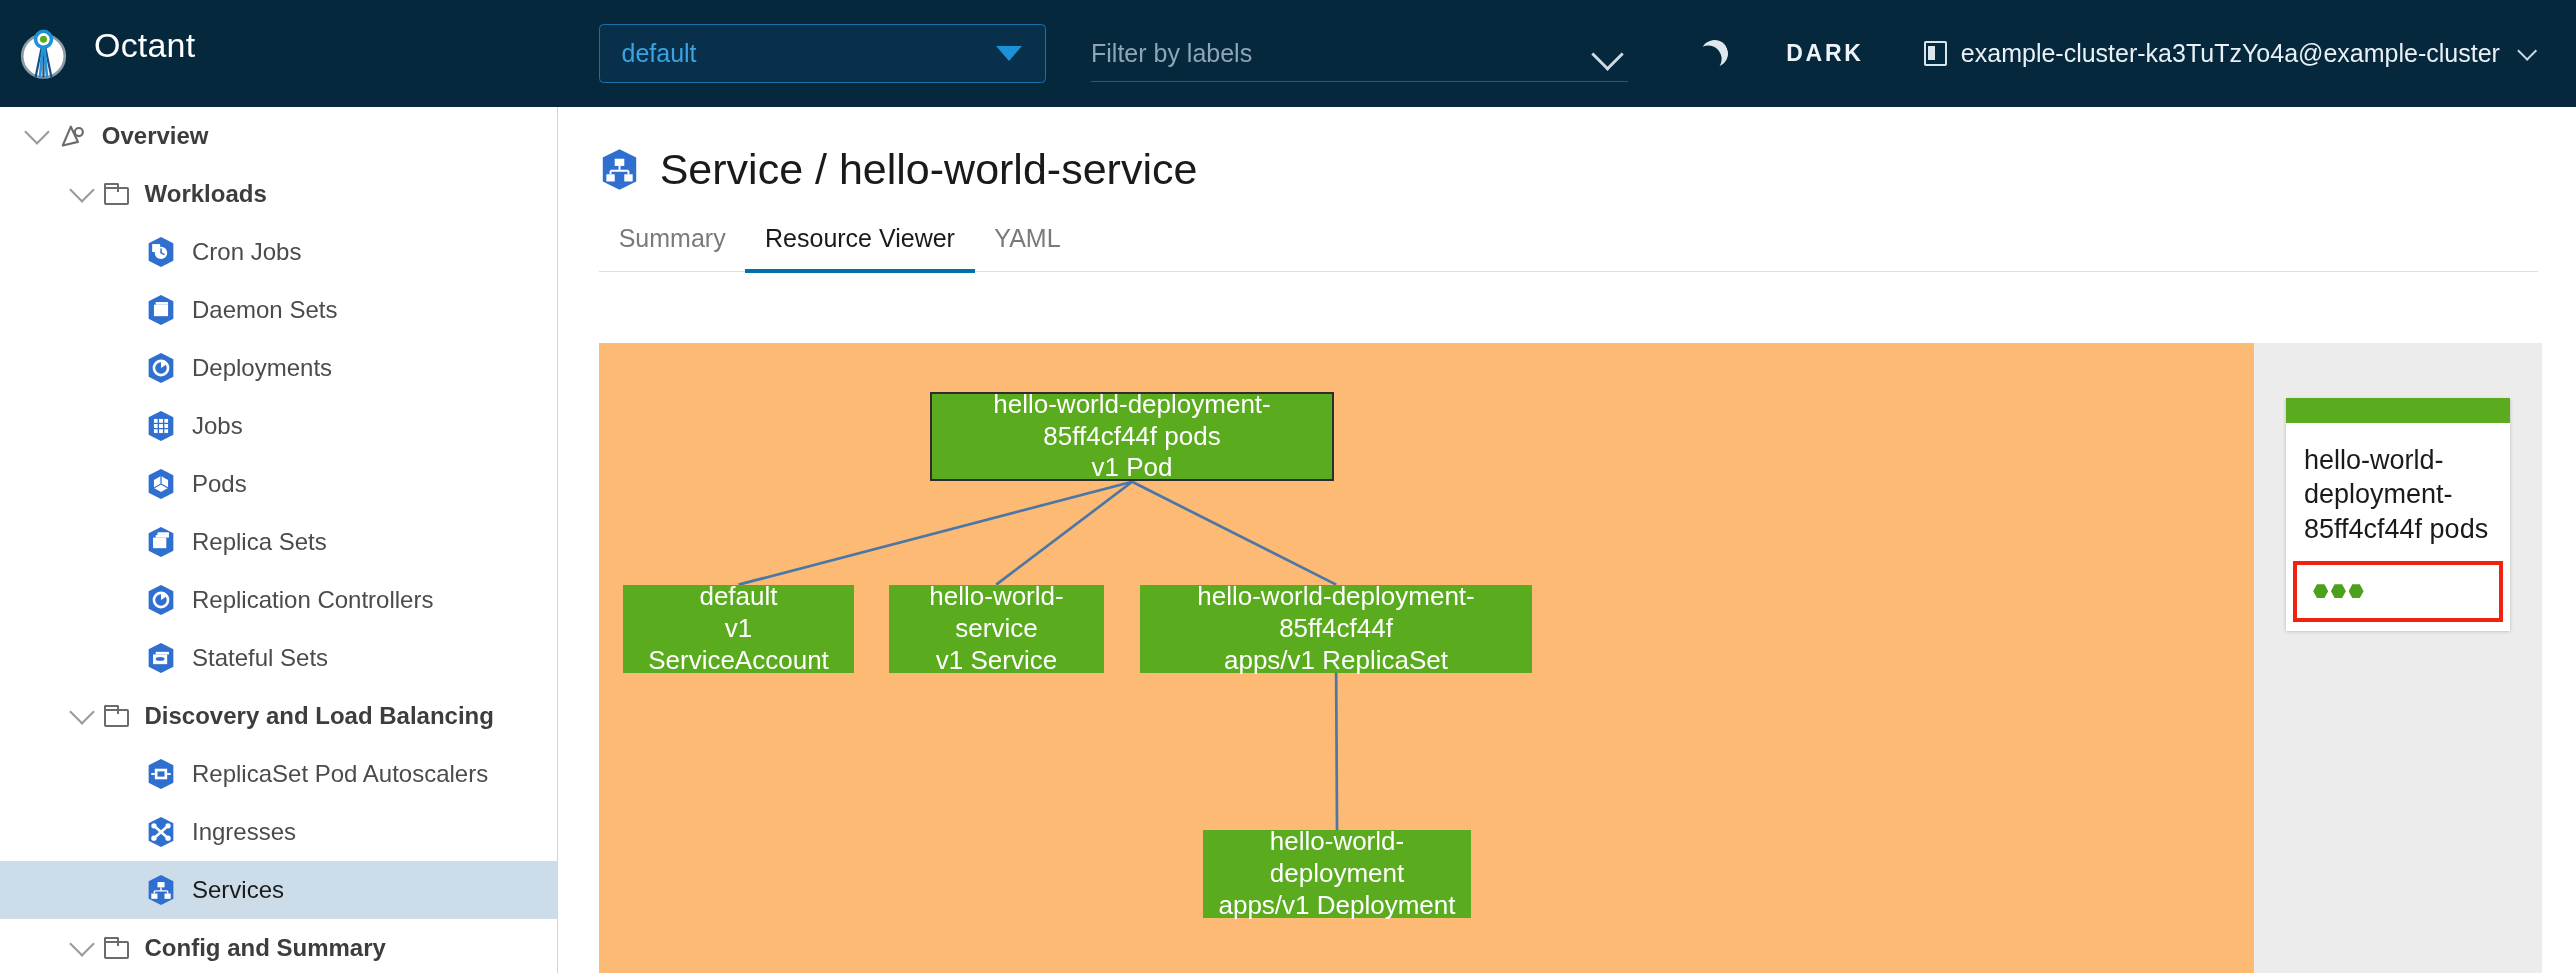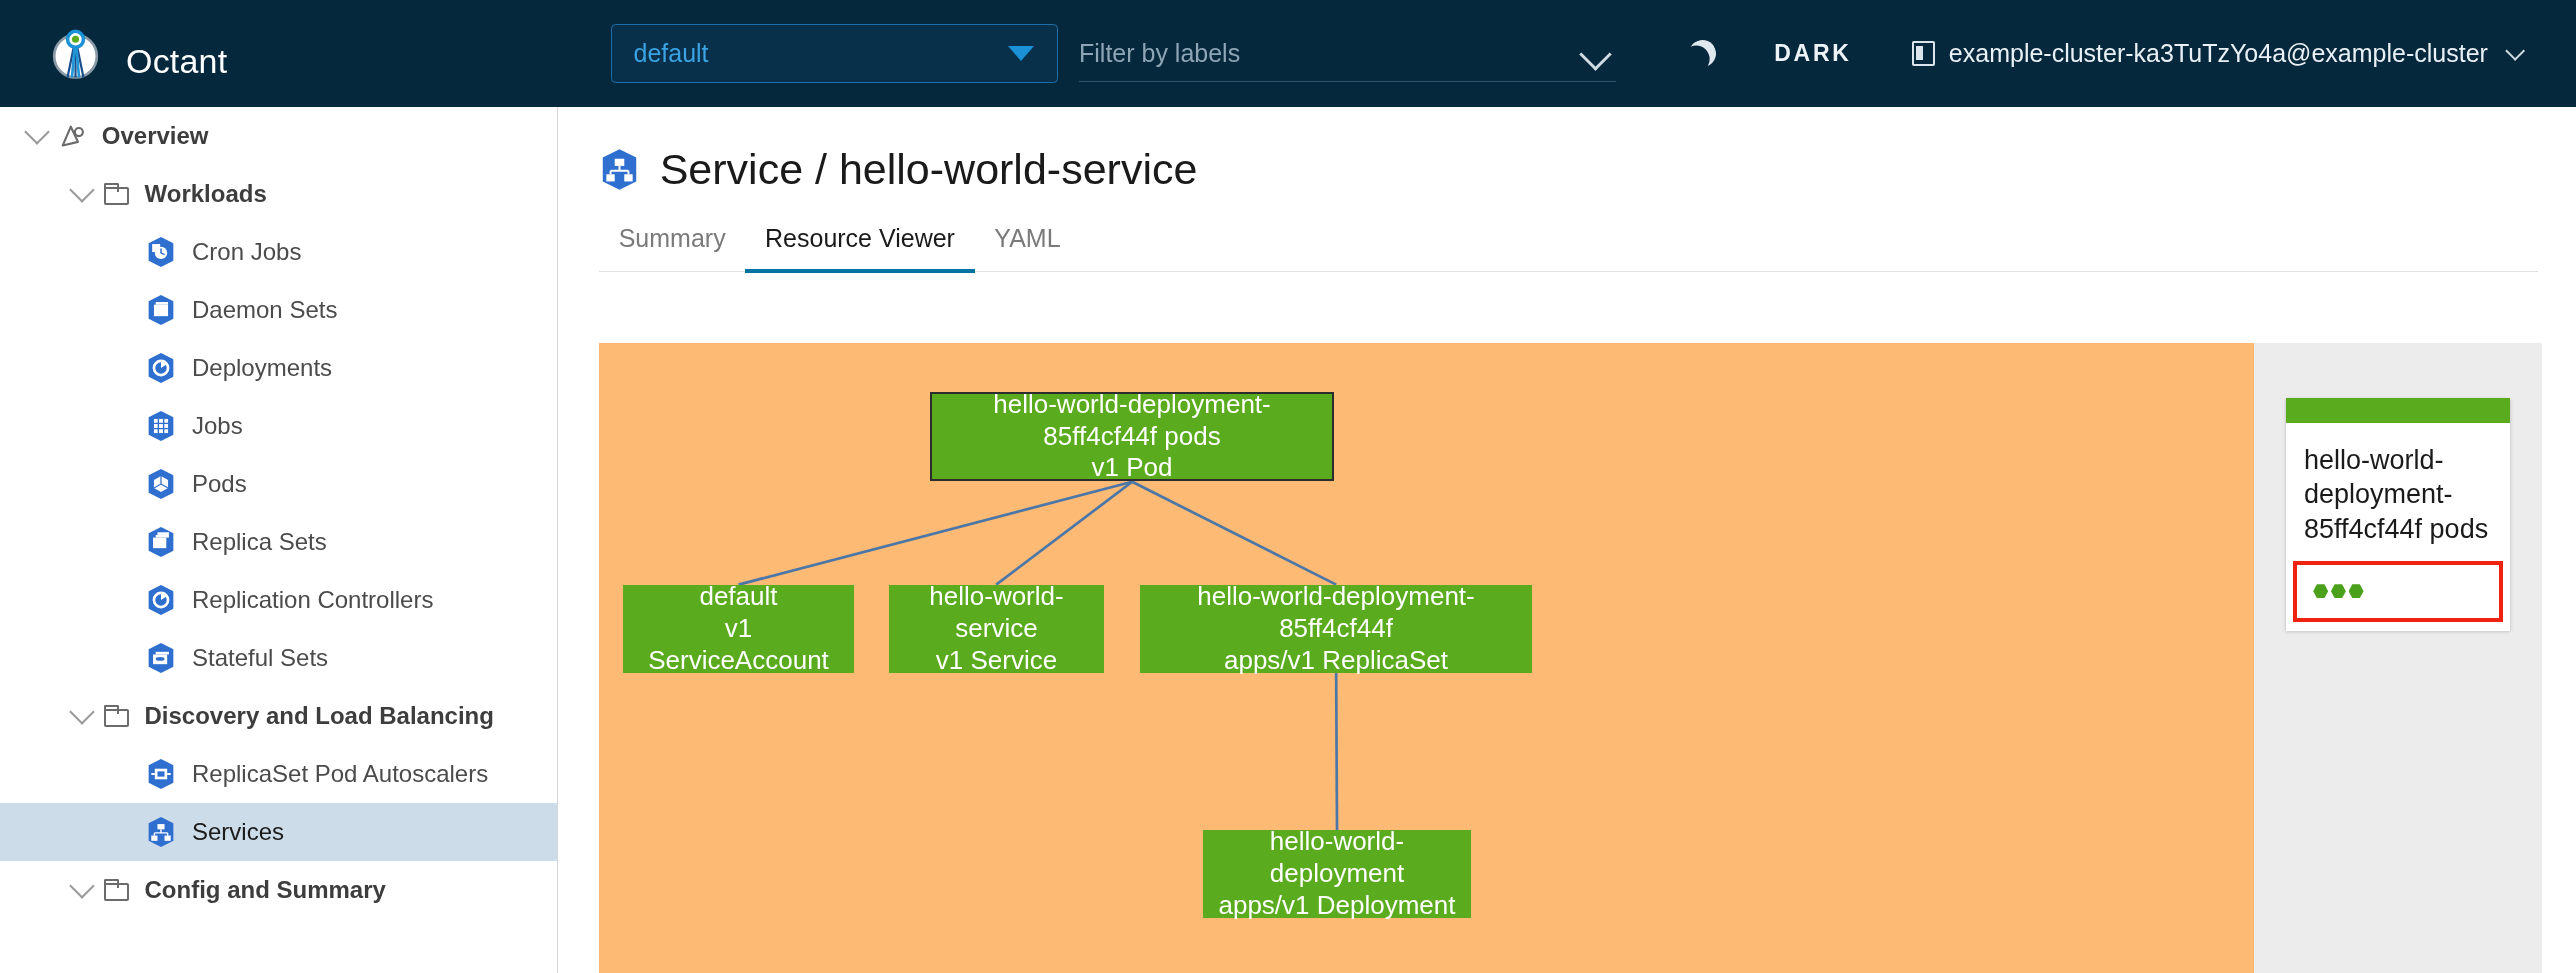--- a/index.html
+++ b/index.html
@@ -8,38 +8,38 @@
     font-family: "Liberation Sans", sans-serif;
     background: #ffffff; overflow: hidden;
   }
   #app { position: relative; width: 2576px; height: 973px; }
 
   
   .header {
     position: absolute; left: 0; top: 0; width: 2576px; height: 107px;
     background: #06283d; display: flex; align-items: center;
   }
-  .brand { display: flex; align-items: flex-end; gap: 23px; padding-left: 36px; width: 558px; margin-left: 12px; }
+  .brand { display: flex; align-items: flex-start; gap: 23px; padding-left: 16px; width: 558px; }
   .brand-logo { width: 55px; height: 55px; flex: 0 0 55px; position: relative; }
   .brand-name { color: #fff; font-size: 34px; font-weight: 400; letter-spacing: 0.2px; }
 
   .ns-select {
     width: 447px; height: 59px; margin-left: 41px;
     border: 1.8px solid #1c6fa8; border-radius: 4.5px; background: #08304a;
     display: flex; align-items: center; padding: 0 21.5px; position: relative;
   }
   .ns-select-value { color: #3aa3e3; font-size: 25px; }
   .ns-caret {
     position: absolute; right: 23px; width: 0; height: 0;
     border-left: 13.4px solid transparent; border-right: 13.4px solid transparent;
     border-top: 15px solid #1b92d8;
   }
 
   .label-filter {
-    width: 537px; height: 57px; margin-left: 21px; position: relative;
+    width: 537px; height: 57px; margin-left: 45px; position: relative;
     border-bottom: 1.8px solid #33556b; display: flex; align-items: center;
   }
   .label-filter-text { color: #8da5b5; font-size: 25px; }
   .label-filter-caret {
     position: absolute; right: 9px; top: 18px; width: 23px; height: 23px;
     border-right: 3.6px solid #cfdbe3; border-bottom: 3.6px solid #cfdbe3;
     transform: rotate(45deg);
   }
 
   .dark-toggle { display: flex; align-items: center; gap: 14.3px; margin-left: 73px; cursor: pointer; }
@@ -285,20 +285,33 @@
       <div class="nav-row">
         <span class="ind-3"></span>
         <span class="chev-spacer"></span>
         <span class="k8s-icon"><svg width="30" height="32" viewBox="0 0 34 36">
             <path d="M17 1 L31 8 L31 28 L17 35 L3 28 L3 8 Z" fill="#2f6fd0"></path>
             <rect x="10" y="12" width="14" height="12" fill="#fff"></rect>
             <rect x="13" y="15" width="8" height="6" fill="#2f6fd0"></rect>
             <path d="M6 18 H10 M24 18 H28" stroke="#fff" stroke-width="2"></path>
           </svg></span>
         <span class="nav-label">ReplicaSet Pod Autoscalers</span>
+      </div>
+      <div class="nav-row">
+        <span class="ind-3"></span>
+        <span class="chev-spacer"></span>
+        <span class="k8s-icon"><svg width="30" height="32" viewBox="0 0 34 36">
+            <path d="M17 1 L31 8 L31 28 L17 35 L3 28 L3 8 Z" fill="#2f6fd0"></path>
+            <path d="M9 11 L25 25 M25 11 L9 25" stroke="#fff" stroke-width="3"></path>
+            <circle cx="9" cy="11" r="3" fill="#fff"></circle>
+            <circle cx="25" cy="11" r="3" fill="#fff"></circle>
+            <circle cx="9" cy="25" r="3" fill="#fff"></circle>
+            <circle cx="25" cy="25" r="3" fill="#fff"></circle>
+          </svg></span>
+        <span class="nav-label">Ingresses</span>
       </div>
       <div class="nav-row selected">
         <span class="ind-3"></span>
         <span class="chev-spacer"></span>
         <span class="k8s-icon"><svg width="30" height="32" viewBox="0 0 34 36">
             <path d="M17 1 L31 8 L31 28 L17 35 L3 28 L3 8 Z" fill="#2f6fd0"></path>
             <rect x="13" y="9" width="8" height="6" fill="#fff"></rect>
             <rect x="6" y="22" width="7" height="6" fill="#fff"></rect>
             <rect x="21" y="22" width="7" height="6" fill="#fff"></rect>
             <path d="M17 15 V19 M9.5 19 H24.5 M9.5 19 V22 M24.5 19 V22" stroke="#fff" stroke-width="1.6" fill="none"></path>

